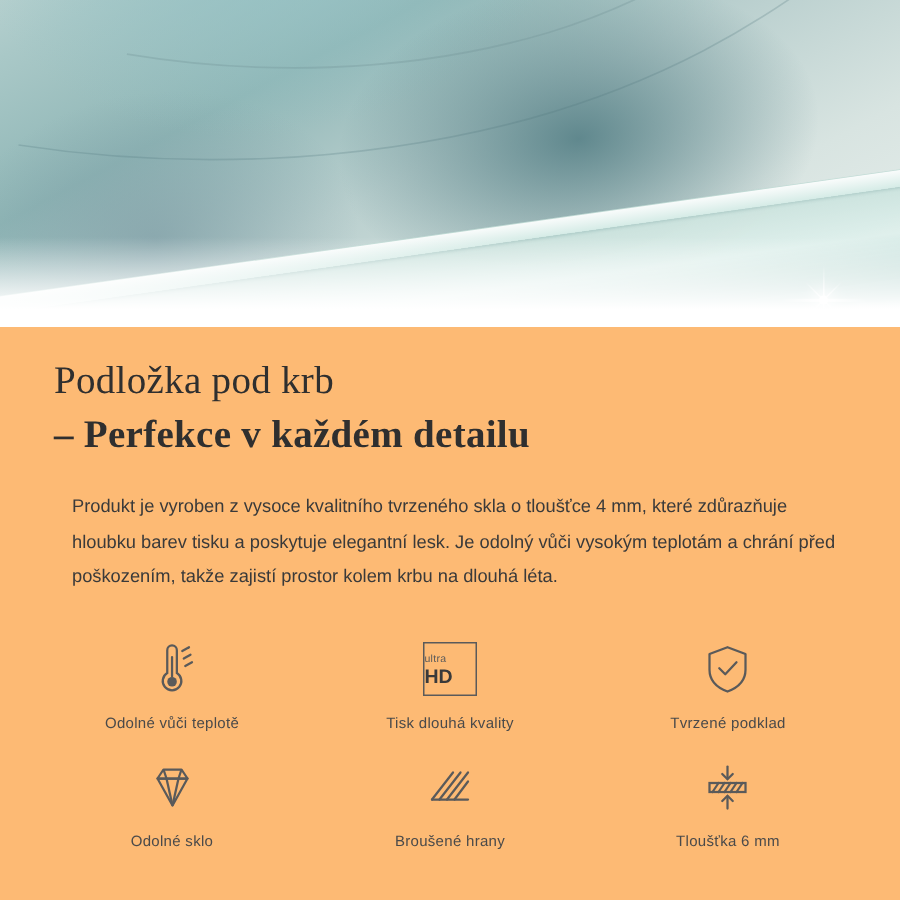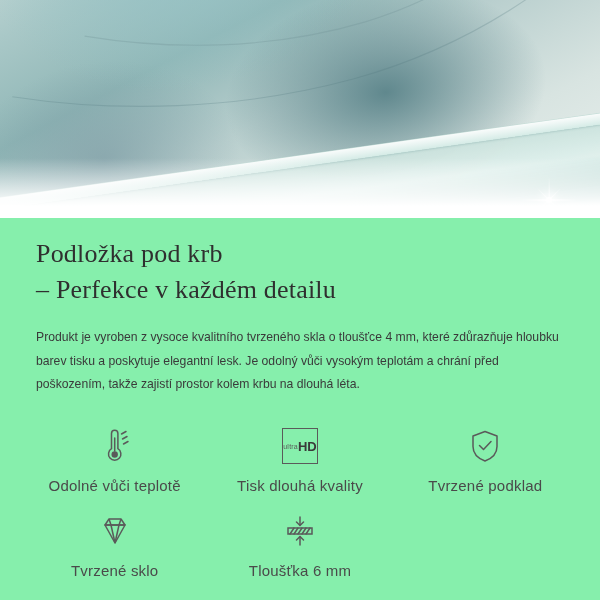--- a/index.html
+++ b/index.html
@@ -10,21 +10,21 @@
     width: 600px;
     height: 600px;
     background: #ffffff;
     font-family: "Liberation Sans", sans-serif;
     overflow: hidden;
   }
   .page {
     position: relative;
     width: 600px;
     height: 600px;
-    background: #86efac;
+    background: #fdba74;
   }
 
   
   .hero {
     position: relative;
     width: 600px;
     height: 218px;
     overflow: hidden;
     background: #ffffff;
   }
@@ -117,23 +117,24 @@
     font-size: 26px;
     line-height: 1.38;
     color: #2f2f2f;
     font-weight: 400;
     margin: 0;
     padding-top: 18px;
     letter-spacing: 0.2px;
   }
   .headline .line2 {
     display: block;
+    font-weight: bold;
   }
   .body-copy {
-    margin: 18px 0 0 0;
+    margin: 18px 0 0 12px;
     font-size: 12.2px;
     line-height: 1.95;
     color: #3a3a3a;
     max-width: 535px;
   }
 
   
   .features {
     position: relative;
     margin-top: 26px;
@@ -150,31 +151,31 @@
     justify-content: flex-start;
   }
   .feature .ficon {
     height: 46px;
     display: flex;
     align-items: center;
     justify-content: center;
   }
   .feature .flabel {
     margin-top: 8px;
-    font-size: 15px;
+    font-size: 10px;
     color: #4a4a4a;
     text-align: right;
     letter-spacing: 0.2px;
   }
   .ultrahd {
     width: 34px;
     height: 34px;
     border: 1.6px solid #5a5a5a;
     display: flex;
-    align-items: center;
+    flex-direction: column;
     justify-content: center;
     line-height: 1;
   }
   .ultrahd .u-top {
     font-size: 7px;
     color: #5a5a5a;
     letter-spacing: 0.2px;
   }
   .ultrahd .u-bot {
     font-size: 13px;
@@ -269,23 +270,35 @@
       <div class="ficon">
         <svg width="44" height="44" viewBox="0 0 44 44" fill="none" stroke="#5a5a5a" stroke-width="1.5" stroke-linejoin="round">
           <path d="M12 16 L22 34 L32 16 z"></path>
           <path d="M12 16 L16 10 h12 l4 6 z"></path>
           <line x1="16" y1="10" x2="18" y2="16"></line>
           <line x1="28" y1="10" x2="26" y2="16"></line>
           <line x1="18" y1="16" x2="22" y2="34"></line>
           <line x1="26" y1="16" x2="22" y2="34"></line>
         </svg>
       </div>
-      <div class="flabel">Tvrzené sklo</div>
-    </div>
-
+      <div class="flabel">Odolné sklo</div>
+    </div>
+
+    <div class="feature">
+      <div class="ficon">
+        <svg width="44" height="44" viewBox="0 0 44 44" fill="none" stroke="#5a5a5a" stroke-width="1.5" stroke-linecap="round">
+          <path d="M10 30 L24 12"></path>
+          <path d="M15 30 L29 12"></path>
+          <path d="M20 30 L34 12"></path>
+          <path d="M25 30 L34 18"></path>
+          <path d="M10 30 H34"></path>
+        </svg>
+      </div>
+      <div class="flabel">Broušené hrany</div>
+    </div>
 
     <div class="feature">
       <div class="ficon">
         <svg width="44" height="44" viewBox="0 0 44 44" fill="none" stroke="#5a5a5a" stroke-width="1.5" stroke-linecap="round">
           <line x1="22" y1="8" x2="22" y2="16"></line>
           <polyline points="18.5,13 22,16.5 25.5,13"></polyline>
           <rect x="10" y="19" width="24" height="6" fill="none"></rect>
           <line x1="12" y1="25" x2="16" y2="19"></line>
           <line x1="16" y1="25" x2="20" y2="19"></line>
           <line x1="20" y1="25" x2="24" y2="19"></line>

